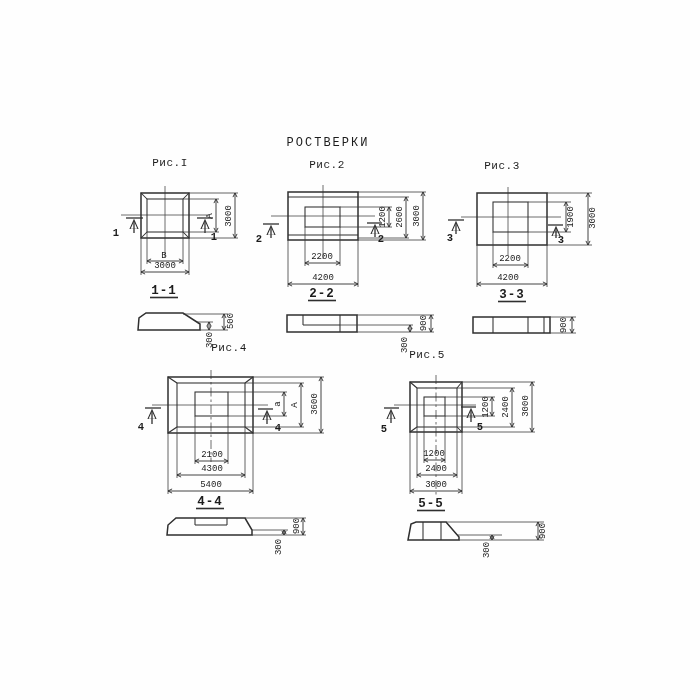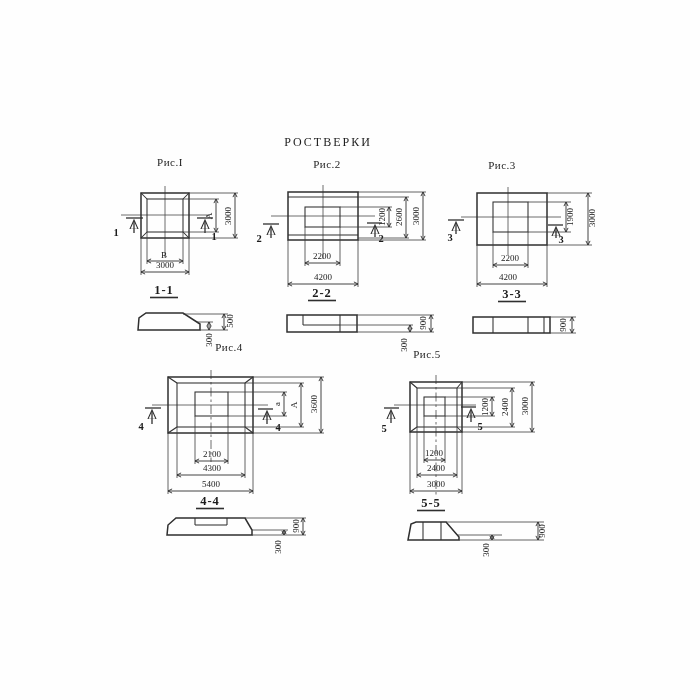--- a/index.html
+++ b/index.html
@@ -1,17 +1,17 @@
 <!DOCTYPE html>
 <html><head>
 <meta charset="utf-8">
 <style>
   html,body{margin:0;padding:0;background:#ffffff;}
   #canvas{position:relative;width:700px;height:700px;background:#fefefe;overflow:hidden;
-          font-family:Liberation Serif, serif;}
+          font-family:Liberation Mono, monospace;}
   svg{position:absolute;left:0;top:0;}
   svg line, svg rect, svg path, svg polyline{stroke:#2f2f2f;fill:none;}
   .o1{stroke-width:1.5;}
   .o2{stroke-width:1.05;}
   .ext{stroke-width:0.8;stroke:#3c3c3c;}
   .dim{stroke-width:0.9;stroke:#2f2f2f;}
   .cl{stroke-width:0.8;stroke:#4a4a4a;}
   .cld{stroke-width:0.8;stroke:#4a4a4a;stroke-dasharray:9 3 2.5 3;}
   .cut{stroke-width:1.3;}
   .flag{stroke-width:1.3;}

